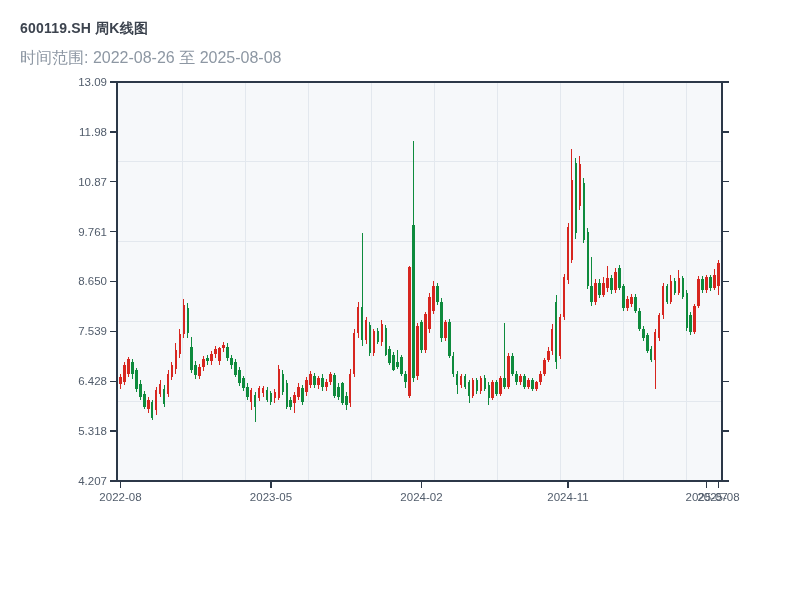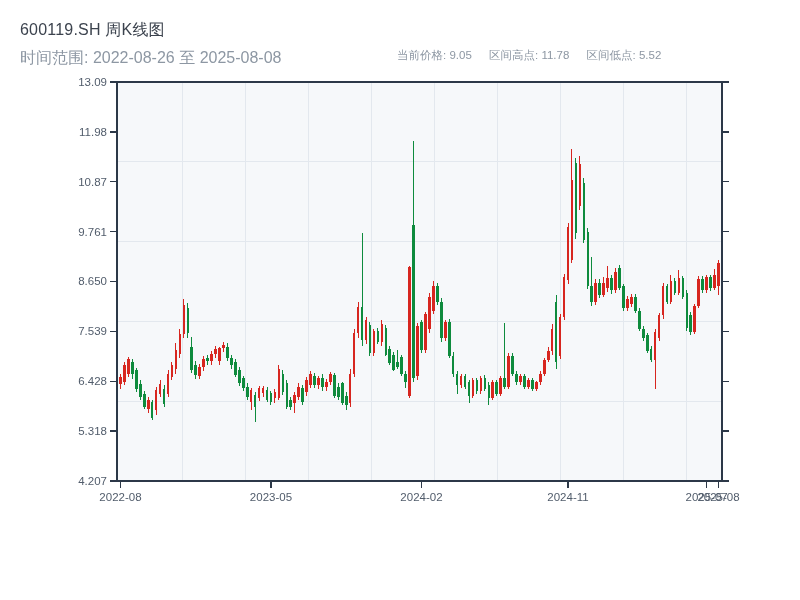--- a/index.html
+++ b/index.html
@@ -1,37 +1,32 @@
 <!DOCTYPE html>
 <html><head>
 <meta charset="utf-8">
 <style>
   html,body{margin:0;padding:0;background:#ffffff;}
   body{width:800px;height:600px;position:relative;overflow:hidden;
        font-family:"Liberation Sans","DejaVu Sans",sans-serif;}
   .page{position:absolute;inset:0;}
-  .chart-title{position:absolute;left:20px;top:20px;font-size:16px;
-       font-weight:400;color:#3c434e;letter-spacing:.2px;}
+  .chart-title{position:absolute;left:20px;top:20px;font-size:14px;
+       font-weight:700;color:#3c434e;letter-spacing:.2px;}
   .date-range{position:absolute;left:20px;top:48px;font-size:16px;color:#8d97a3;}
   .stats{position:absolute;left:397px;top:48px;font-size:11.5px;color:#8d97a3;white-space:nowrap;}
   .stats .stat{margin-right:14px;}
   svg{position:absolute;left:0;top:0;}
   text{font-family:"Liberation Sans","DejaVu Sans",sans-serif;}
 </style>
 </head>
 <body>
 
 <div class="page">
   <div class="chart-title">600119.SH 周K线图</div>
   <div class="date-range">时间范围: 2022-08-26 至 2025-08-08</div>
-  <div class="stats">
-    <span class="stat"><span>当前价格:</span> <span>9.05</span></span>
-    <span class="stat"><span>区间高点:</span> <span>11.78</span></span>
-    <span class="stat"><span>区间低点:</span> <span>5.52</span></span>
-  </div>
   <svg id="kline-svg" width="800" height="600" viewBox="0 0 800 600">
       <rect x="117" y="82" width="605" height="399" fill="#f6f8fa"></rect>
       <line x1="117" y1="161.8" x2="722" y2="161.8" stroke="#e3e8ee" stroke-width="1" shape-rendering="crispEdges"></line>
       <line x1="117" y1="241.60000000000002" x2="722" y2="241.60000000000002" stroke="#e3e8ee" stroke-width="1" shape-rendering="crispEdges"></line>
       <line x1="117" y1="321.4" x2="722" y2="321.4" stroke="#e3e8ee" stroke-width="1" shape-rendering="crispEdges"></line>
       <line x1="117" y1="401.20000000000005" x2="722" y2="401.20000000000005" stroke="#e3e8ee" stroke-width="1" shape-rendering="crispEdges"></line>
       <line x1="182" y1="82" x2="182" y2="481" stroke="#e3e8ee" stroke-width="1" shape-rendering="crispEdges"></line>
       <line x1="245" y1="82" x2="245" y2="481" stroke="#e3e8ee" stroke-width="1" shape-rendering="crispEdges"></line>
       <line x1="308" y1="82" x2="308" y2="481" stroke="#e3e8ee" stroke-width="1" shape-rendering="crispEdges"></line>
       <line x1="371" y1="82" x2="371" y2="481" stroke="#e3e8ee" stroke-width="1" shape-rendering="crispEdges"></line>

